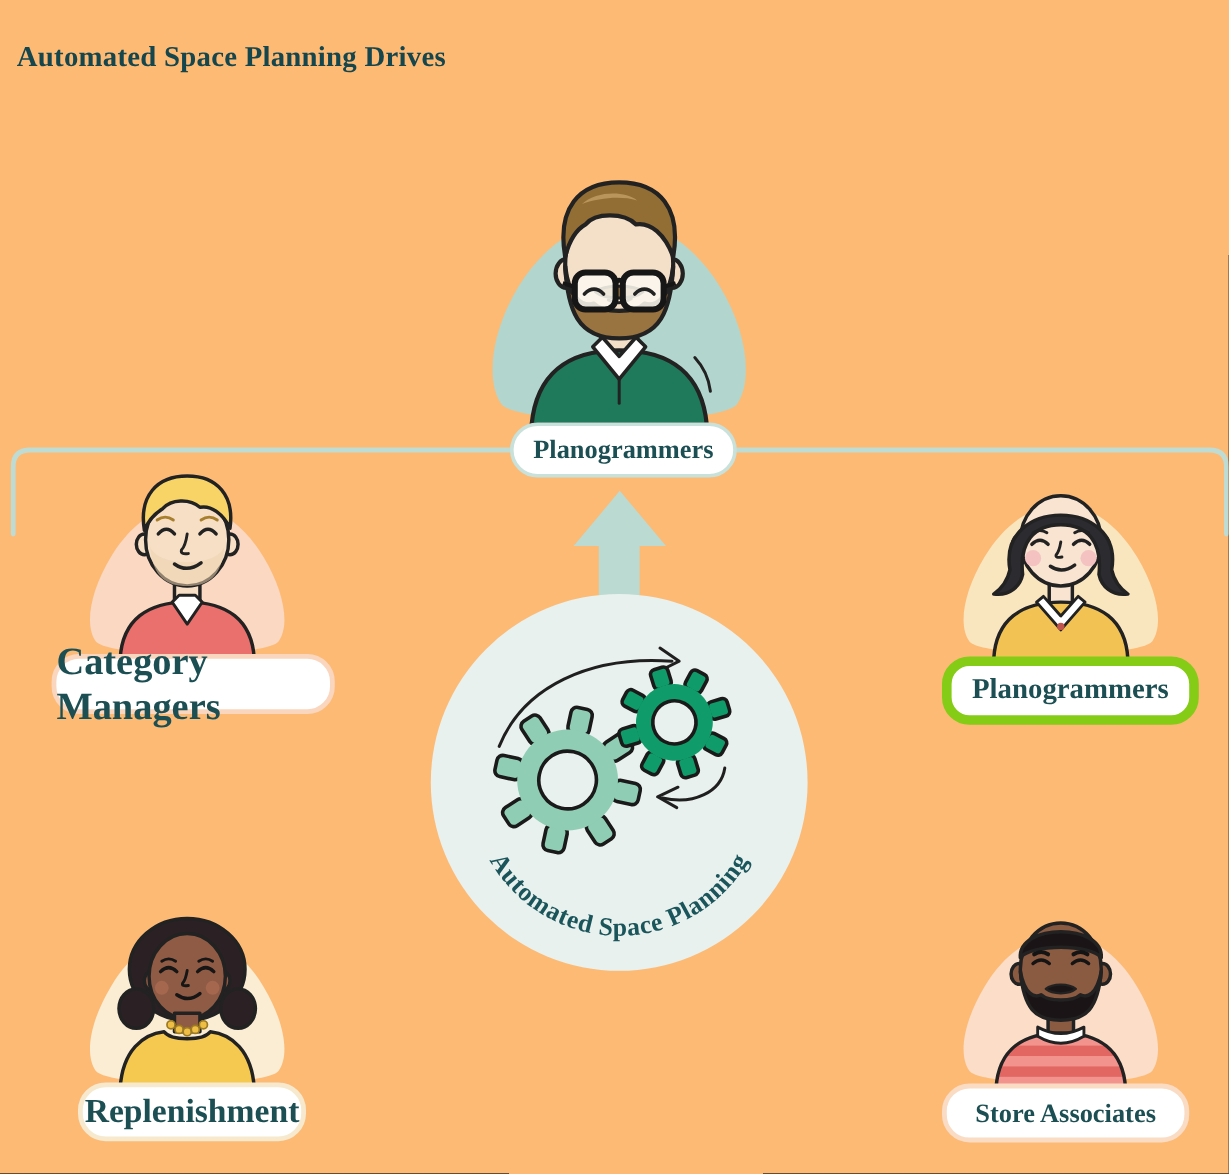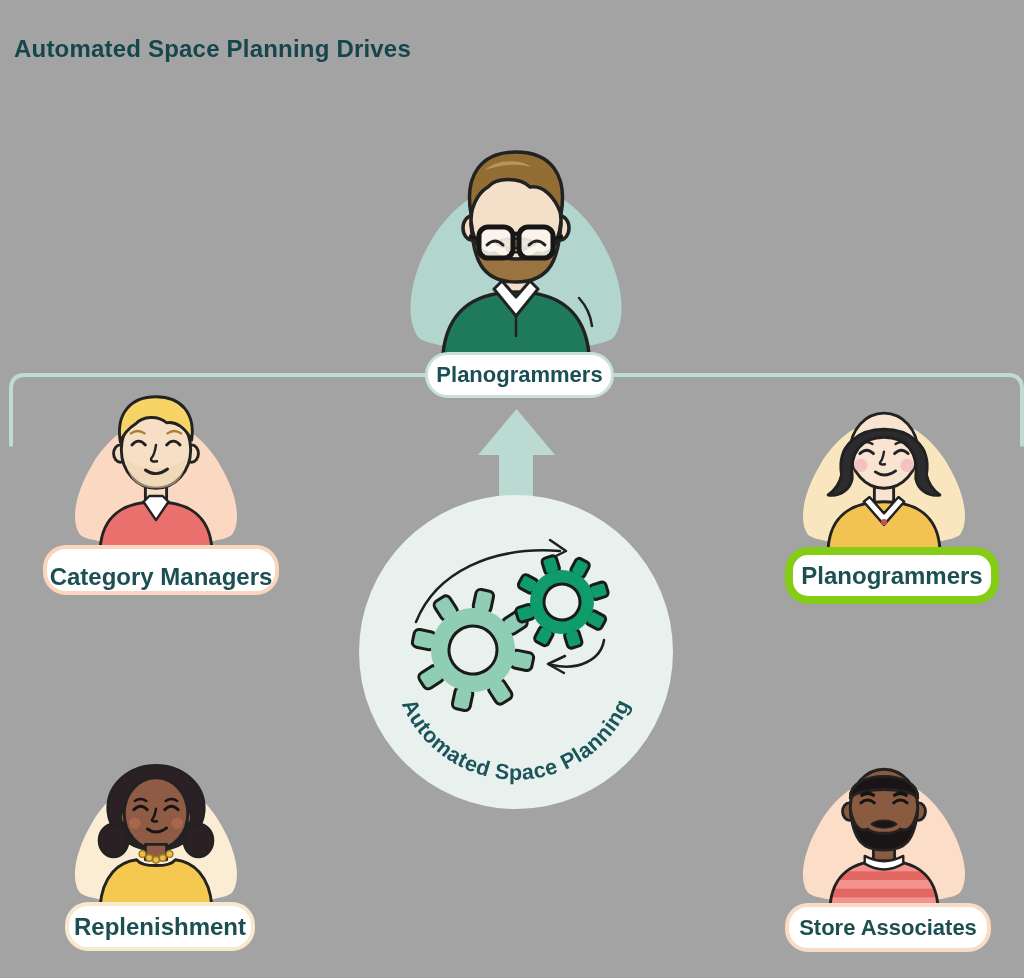--- a/index.html
+++ b/index.html
@@ -1,28 +1,28 @@
 <!DOCTYPE html>
 <html><head>
 <meta charset="utf-8">
 <style>
   html,body{margin:0;padding:0;background:#000;}
-  #stage{position:relative;width:1024px;height:978px;background:#a3a3a3;overflow:hidden;
-         font-family:Liberation Sans, sans-serif;}
+  #stage{position:relative;width:1024px;height:978px;background:#fdba74;overflow:hidden;
+         font-family:Liberation Serif, serif;}
   .title{position:absolute;left:14px;top:33px;color:#15464D;font-size:24px;line-height:31px;
          font-weight:800;letter-spacing:.2px;white-space:pre;}
   svg{display:block;}
   #hub-layer{position:absolute;left:0;top:0;z-index:1;}
   .avatar{position:absolute;z-index:2;}
   .pill{position:absolute;z-index:3;background:#fff;border-radius:23px;display:flex;
         align-items:center;justify-content:center;color:#1C4F53;font-weight:700;}
   .pill-merch{left:425px;top:352px;width:183px;height:40px;border:3px solid #C8E1DA;font-size:22px;}
-  .pill-cat{left:43px;top:545px;width:228px;height:42px;border:4px solid #FAD6BE;font-size:24px;align-items:flex-end;}
+  .pill-cat{left:43px;top:545px;width:228px;height:42px;border:4px solid #FAD6BE;font-size:32px;}
   .pill-plano{left:785px;top:547px;width:198px;height:41px;border:8px solid #84cc16;font-size:24px;}
-  .pill-repl{left:65px;top:902px;width:182px;height:41px;border:4px solid #F6E9CD;font-size:24px;}
+  .pill-repl{left:65px;top:902px;width:182px;height:41px;border:4px solid #F6E9CD;font-size:28px;}
   .pill-store{left:785px;top:903px;width:198px;height:41px;border:4px solid #FADCC4;font-size:22px;align-items:center;}
 </style>
 </head>
 <body>
 
 <div id="stage">
 
   <div class="title"><span>Automated Space Planning Drives</span><br></div>
 
   <svg id="hub-layer" width="1024" height="978" viewBox="0 0 1024 978">

